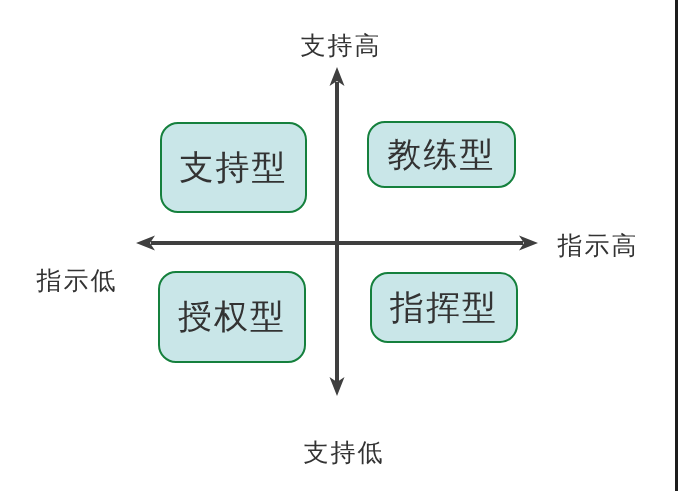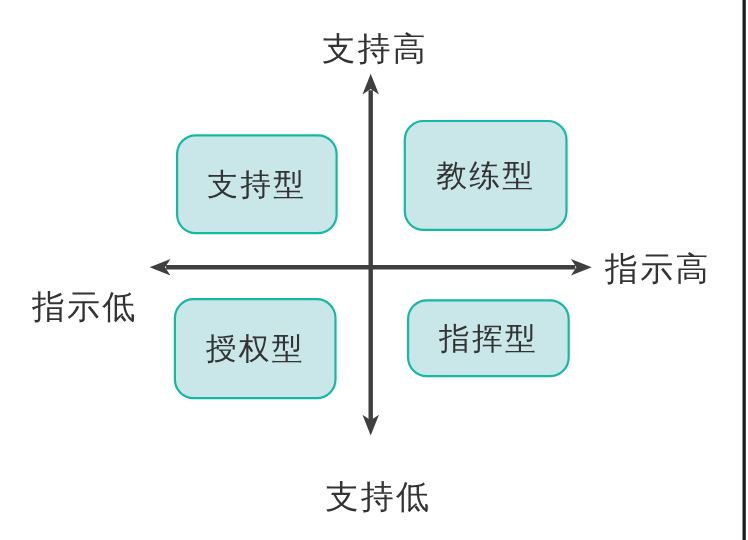--- a/index.html
+++ b/index.html
@@ -26,37 +26,37 @@
   .axes-svg {
     position: absolute;
     left: 0;
     top: 0;
     width: 680px;
     height: 491px;
   }
   .quad-box {
     position: absolute;
     background: #c9e6e8;
-    border: 2px solid #14b8a6;
+    border: 2px solid #15803d;
     border-radius: 18px;
     display: flex;
     align-items: center;
     justify-content: center;
-    font-size: 28px;
+    font-size: 34px;
     color: #333333;
     letter-spacing: 2px;
     box-sizing: border-box;
   }
   .box-tl { left: 160px; top: 122px; width: 147px; height: 91px; }
-  .box-tr { left: 367px; top: 109px; width: 149px; height: 101px; }
+  .box-tr { left: 367px; top: 121px; width: 149px; height: 67px; }
   .box-bl { left: 158px; top: 271px; width: 148px; height: 92px; }
   .box-br { left: 370px; top: 272px; width: 148px; height: 71px; }
   .axis-label {
     position: absolute;
-    font-size: 30px;
+    font-size: 25px;
     color: #333333;
     letter-spacing: 2px;
     white-space: nowrap;
     transform: translate(-50%, -50%);
   }
   .label-top    { left: 341px; top: 45px; }
   .label-bottom { left: 344px; top: 434px; margin-top: 18px; }
   .label-left   { left: 77px;  top: 244px; margin-top: 36px; }
   .label-right  { left: 598px; top: 245px; }
 </style>

